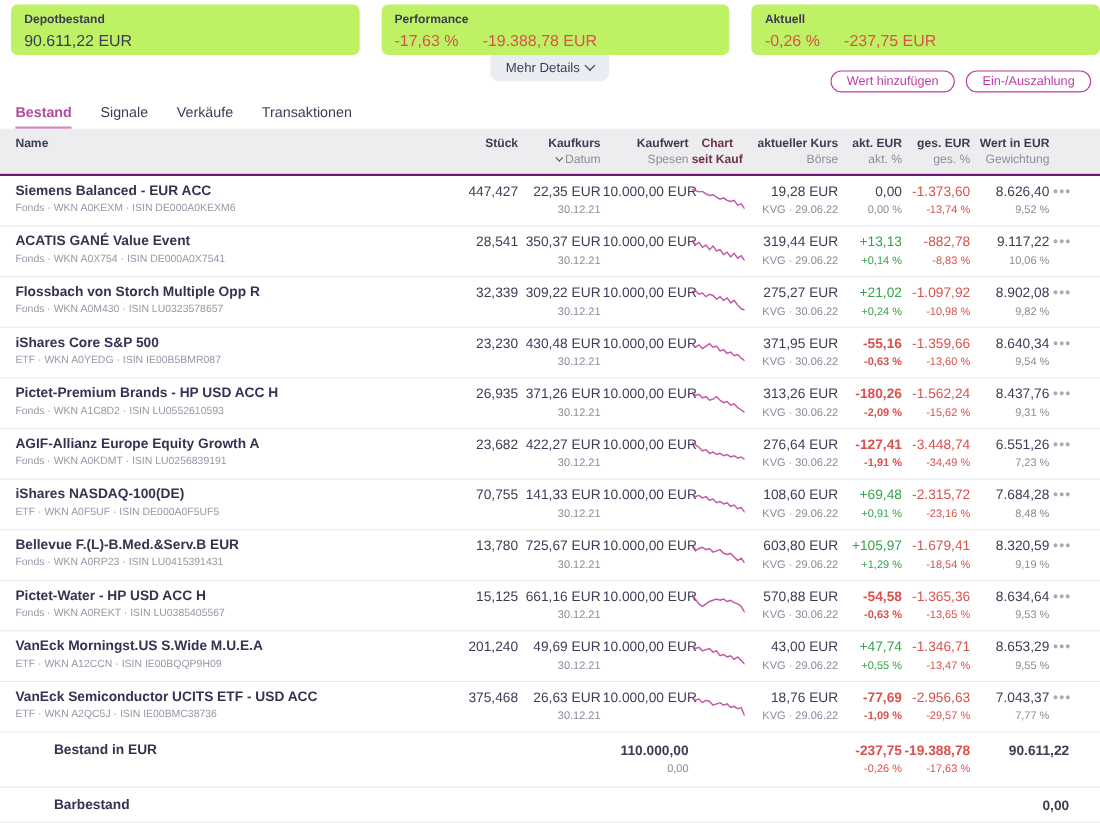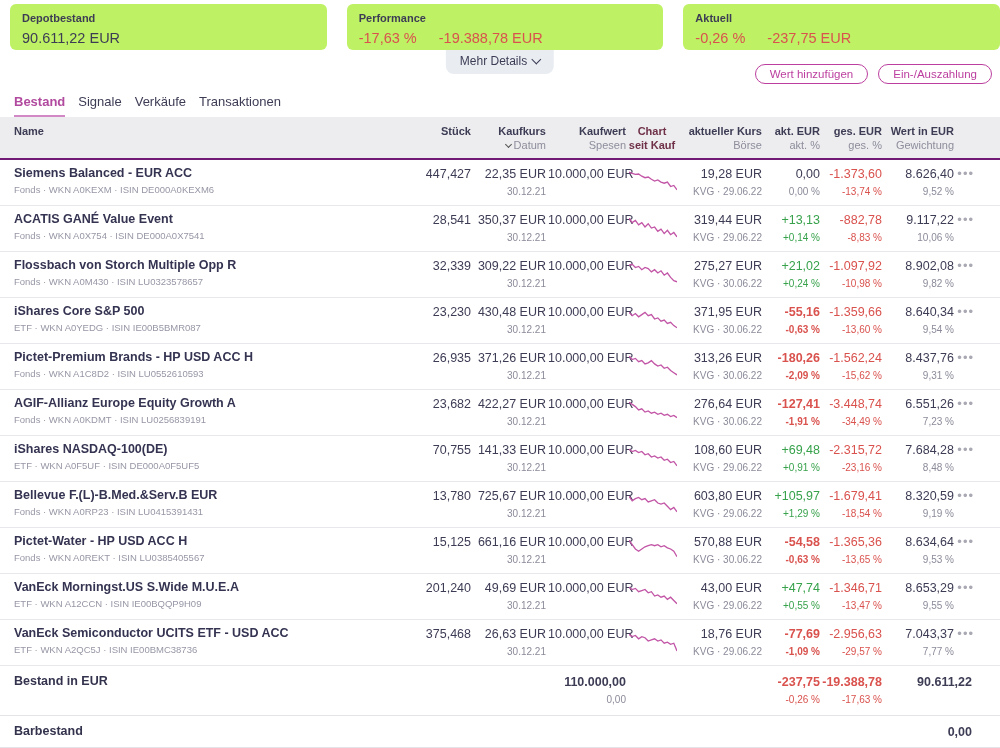--- a/index.html
+++ b/index.html
@@ -18,21 +18,21 @@
   .more-details { position:absolute; left:50%; transform:translateX(-50%); top:0;
     background:#e9edf2; border:none; border-radius:0 0 8px 8px; padding:4px 14px 6px 14px;
     font-size:12px; color:#3d3c55; font-family:inherit; cursor:pointer; display:flex; align-items:center; gap:6px; }
   .chev { width:7px; height:7px; border-right:1.6px solid #3d3c55; border-bottom:1.6px solid #3d3c55;
     transform:rotate(45deg); margin-top:-3px; display:inline-block; }
   .actions { position:absolute; right:8px; top:14px; display:flex; gap:10px; }
   .pill-btn { background:#fff; border:1.5px solid #bc3f9f; color:#bc3f9f; border-radius:999px;
     font-size:11.5px; padding:3px 14px; font-family:inherit; cursor:pointer; white-space:nowrap; }
 
   
-  .tabs { display:flex; gap:13px; padding:8px 0 0 14px; margin-top:2px; }
+  .tabs { display:flex; gap:26px; padding:8px 0 0 14px; margin-top:2px; }
   .tab { font-size:13px; color:#3d3c55; padding-bottom:6px; cursor:pointer; }
   .tab.active { color:#b14a9e; font-weight:bold; border-bottom:2.5px solid #d388c6; }
 
   
   .grid { display:grid;
     grid-template-columns: 330px 143px 75px 80px 50px 86px 58px 62px 72px 24px; }
   .thead { background:#ededef; padding:7px 0 6px 0; border-bottom:2px solid #701a75; }
   .th { font-size:11px; text-align:right; padding-right:2px; line-height:14px; }
   .th.left { text-align:left; padding-left:14px; }
   .th .l1 { font-weight:bold; color:#3d3c55; }
@@ -50,21 +50,21 @@
   .v { color:#3d3c55; white-space:nowrap; }
   .sub { font-size:10px; color:#8b8b9a; margin-top:2px; white-space:nowrap; }
   .dir-pos .v, .dir-pos .sub { color:#37a24b; }
   .dir-neg .v, .dir-neg .sub { color:#d9524e;font-weight:bold; }
   .ges-col .v, .ges-col .sub { color:#d9524e; }
   .chart-cell { padding:2px 0 0 0; text-align:center; }
   .menu-btn { color:#a9a9b4; font-size:13px; letter-spacing:1px; cursor:pointer; padding-right:6px; line-height:16px; }
 
   
   .frow { border-bottom:1px solid #e3e3e8; padding:8px 0 7px 0; align-items:start; }
-  .frow .label { grid-column:1 / span 2; text-align:left; padding-left:14px; font-weight:bold; font-size:12.5px; color:#34334e; }
+  .frow .label { grid-column:1 / span 2; text-align:left; padding-left:14px; font-weight:bold; font-size:12.5px; color:#34334e;margin-left:35px; }
   .fv { font-weight:bold; font-size:12.5px; white-space:nowrap; }
   .fsub { font-size:10px; margin-top:2px; }
   .col4 { grid-column:4; } .col7 { grid-column:7; } .col8 { grid-column:8; }
   .col9-10 { grid-column:9 / span 2; padding-right:8px; }
   .gray { color:#8b8b9a; } .red { color:#d9524e; } .dark { color:#3d3c55; }
 </style>
 </head>
 <body>
 
 <div class="summary-row">

